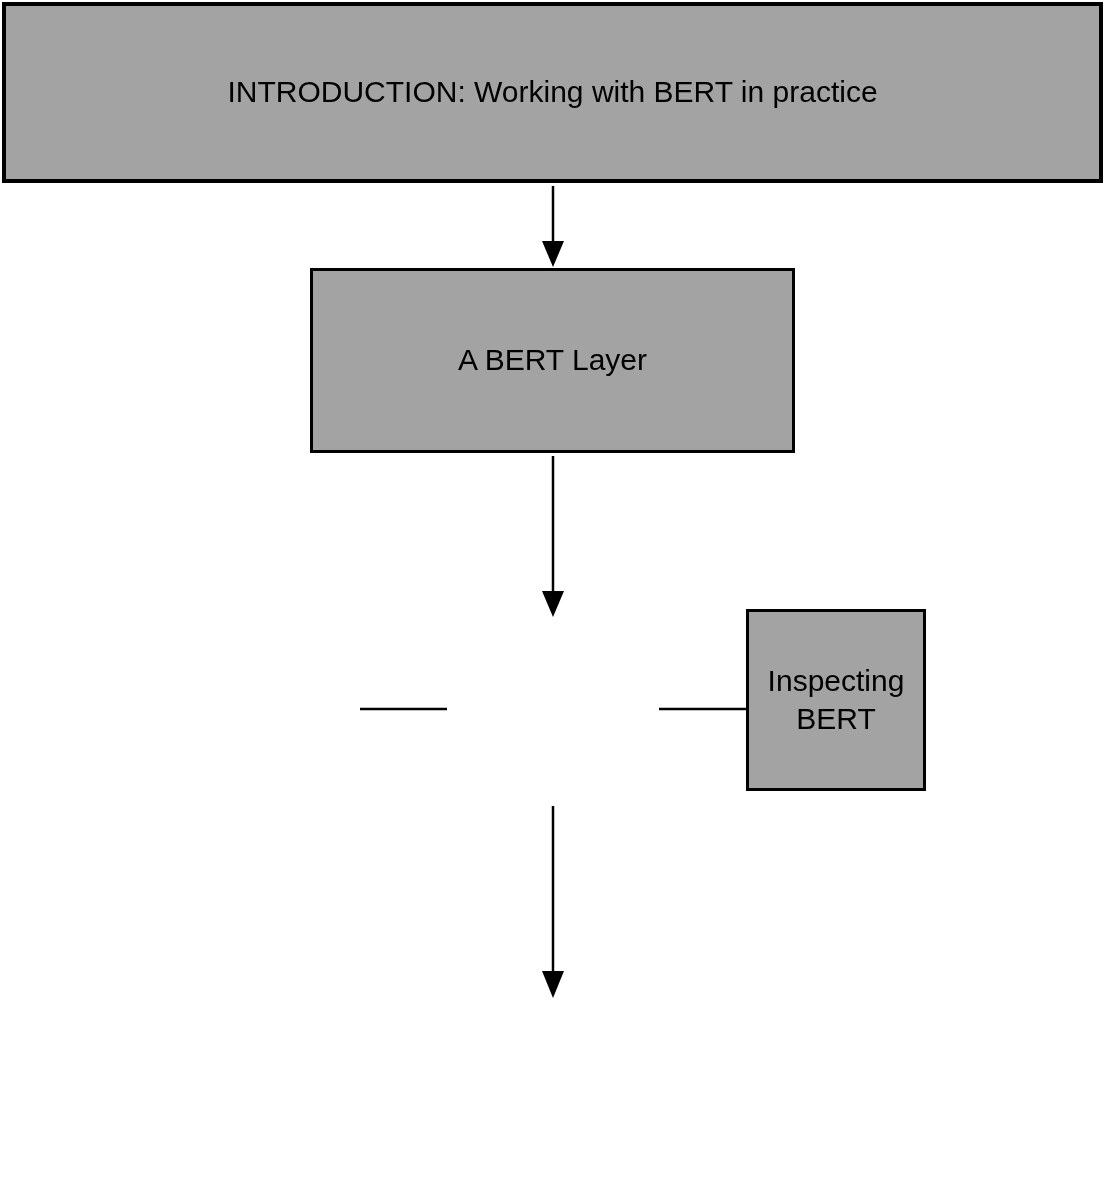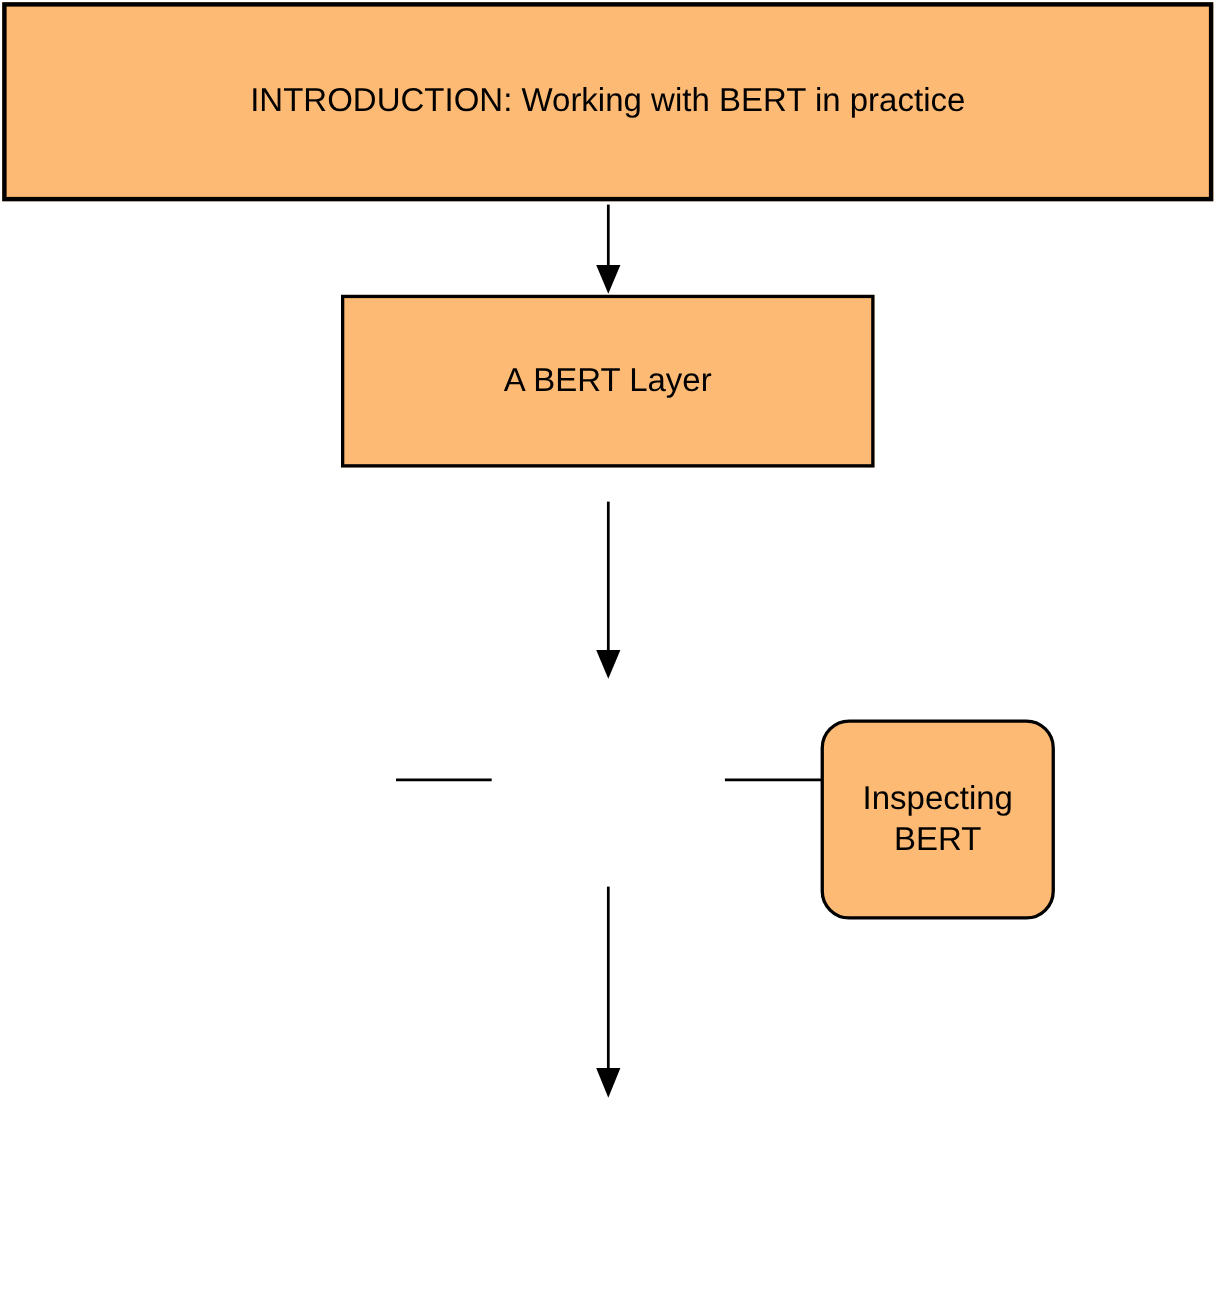--- a/index.html
+++ b/index.html
@@ -12,49 +12,49 @@
     width: 1105px;
     height: 1186px;
     background: #ffffff;
     font-family: "Liberation Sans", sans-serif;
     color: #000000;
     overflow: hidden;
   }
   .node {
     position: absolute;
     box-sizing: border-box;
-    background: #fdba74;
+    background: #a3a3a3;
     border: 3px solid #000000;
     display: flex;
     align-items: center;
     justify-content: center;
     text-align: center;
     font-size: 30px;
     line-height: 1.27;
   }
   .node-intro {
     left: 2px; top: 2px;
     width: 1101px; height: 181px;
     border-width: 4px;
   }
   .node-bert-layer {
     left: 310px; top: 268px;
-    width: 485px; height: 157px;
+    width: 485px; height: 185px;
   }
   .node-training {
     left: 145px; top: 621px;
     width: 216px; height: 182px;
   }
   .node-fine-tuning {
     left: 446px; top: 621px;
     width: 214px; height: 182px;
   }
   .node-inspecting {
-    left: 746px; top: 654px;
-    width: 213px; height: 182px; border-radius: 26px;
+    left: 746px; top: 609px;
+    width: 180px; height: 182px;
   }
   .node-applying {
     left: 311px; top: 1002px;
     width: 484px; height: 181px;
   }
   .wrap-label {
     display: inline-block;
     max-width: 175px;
   }
   .edges-layer {

